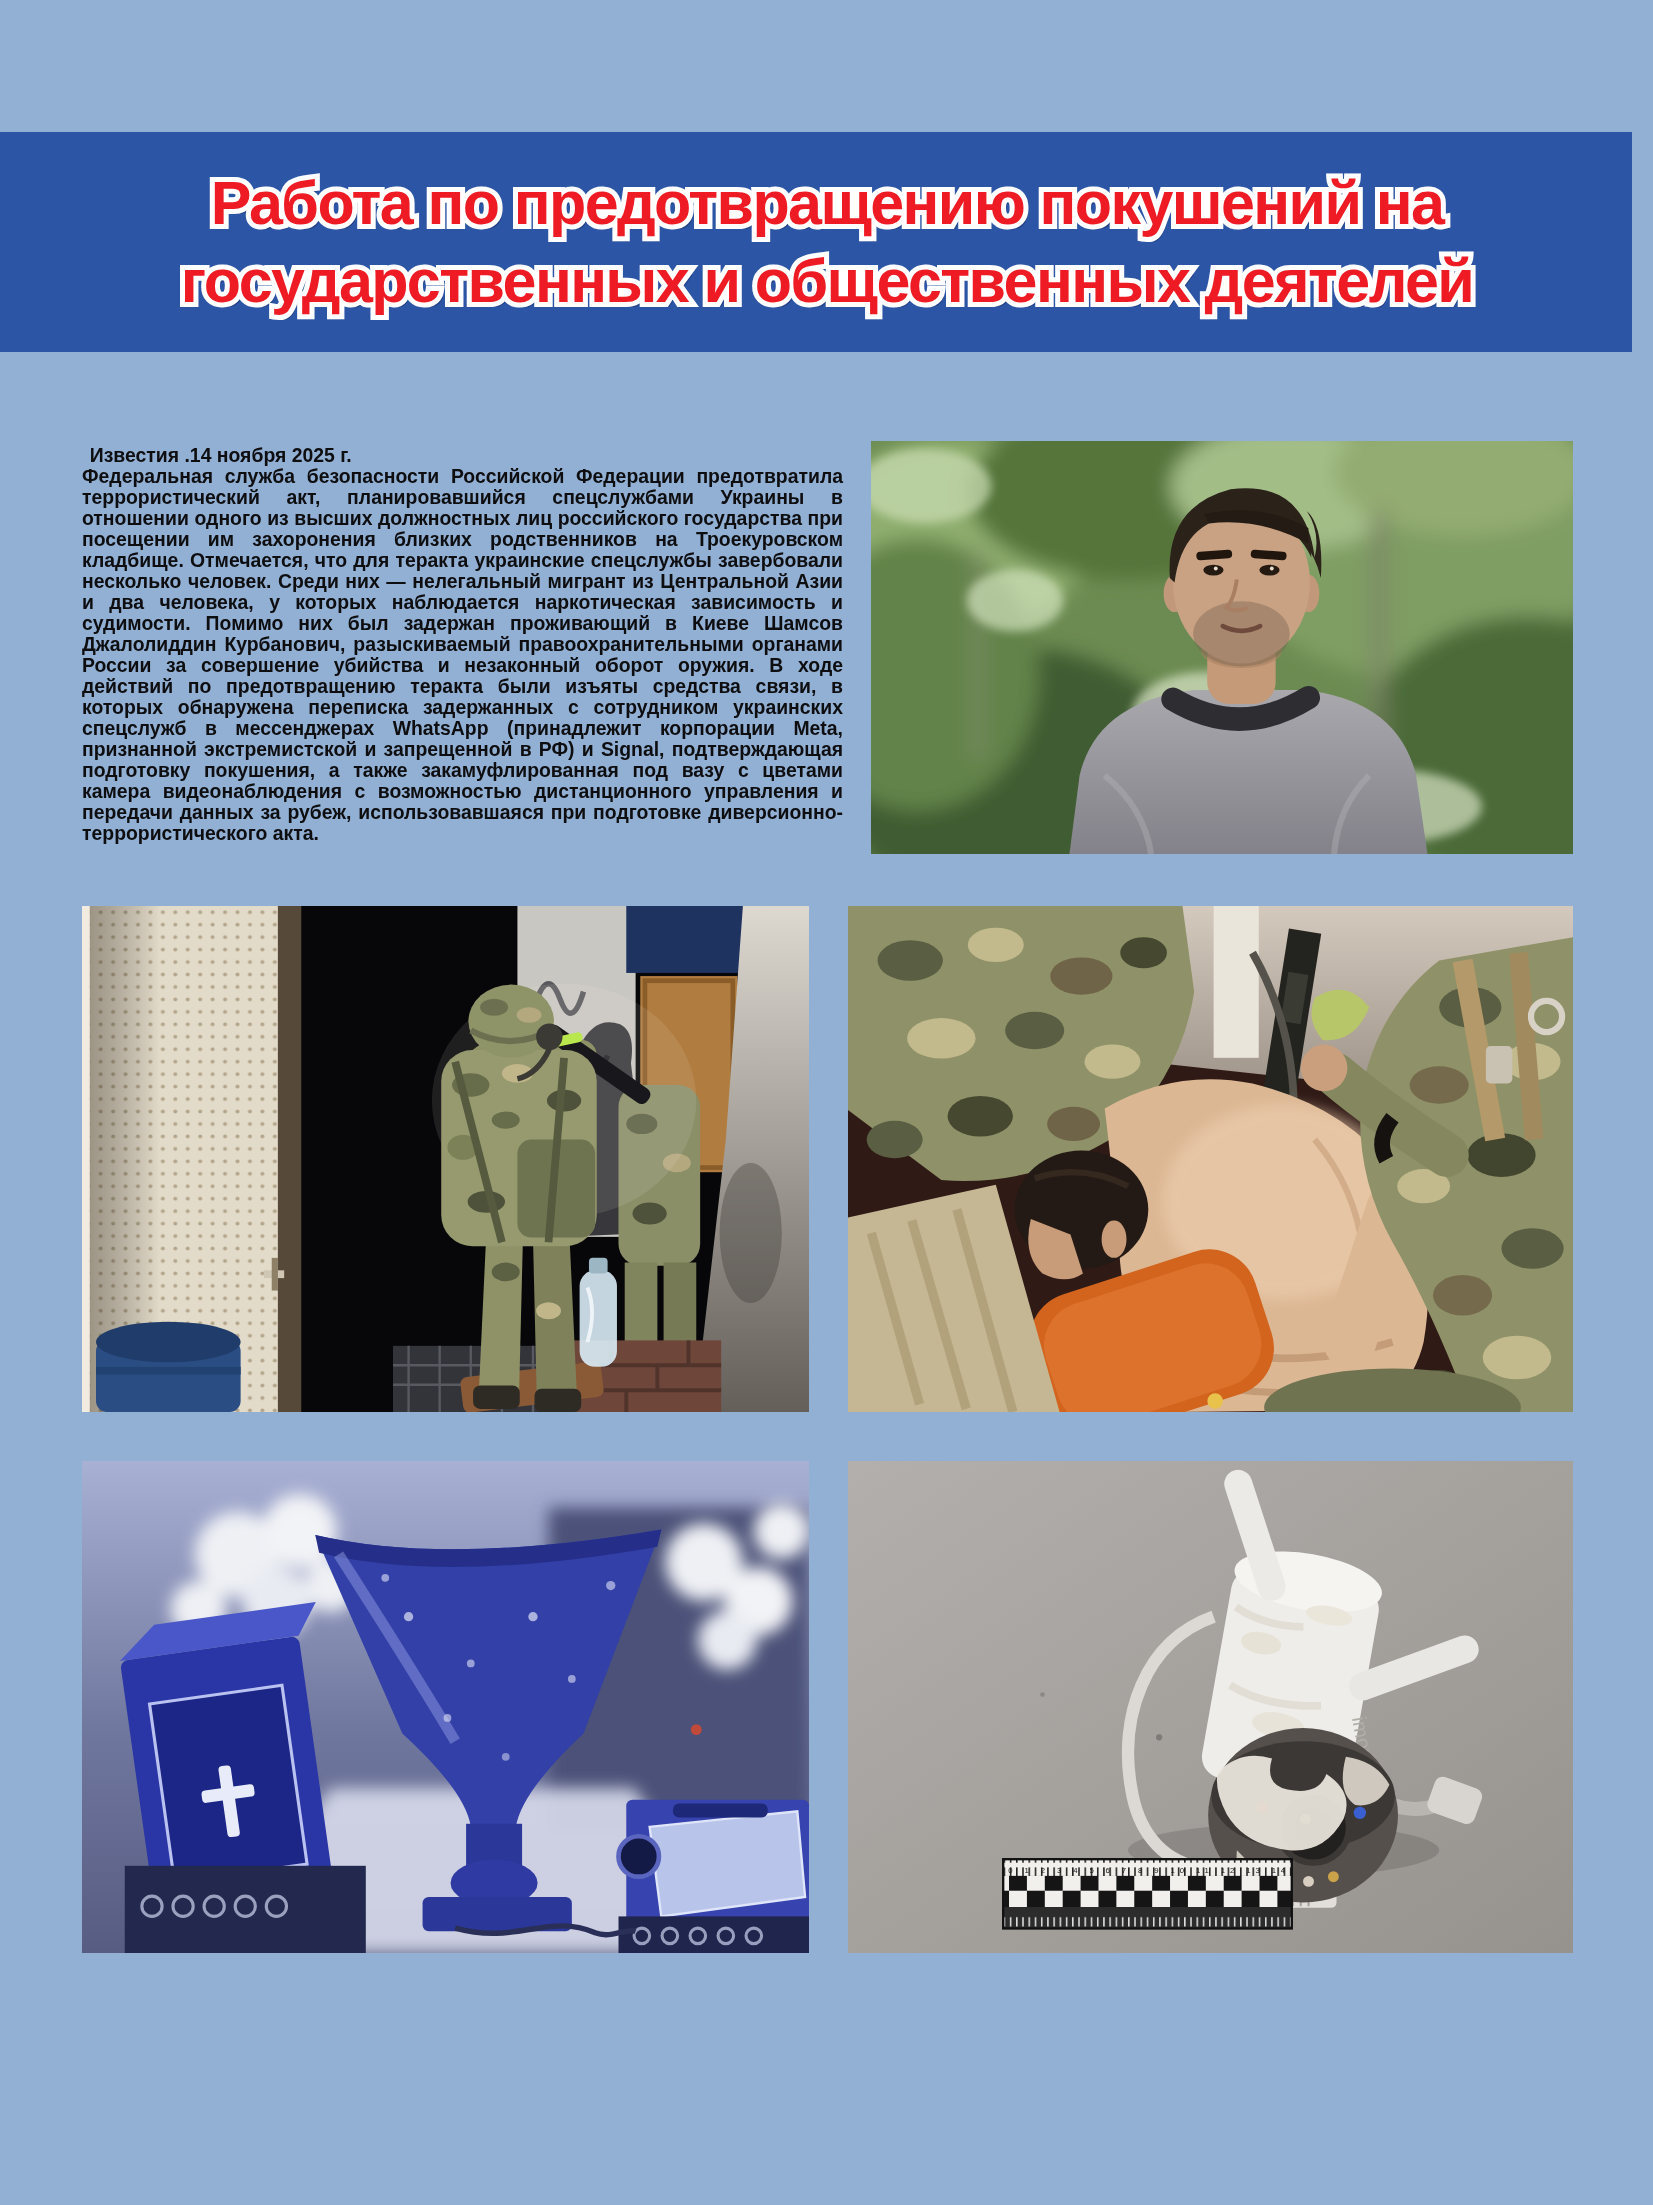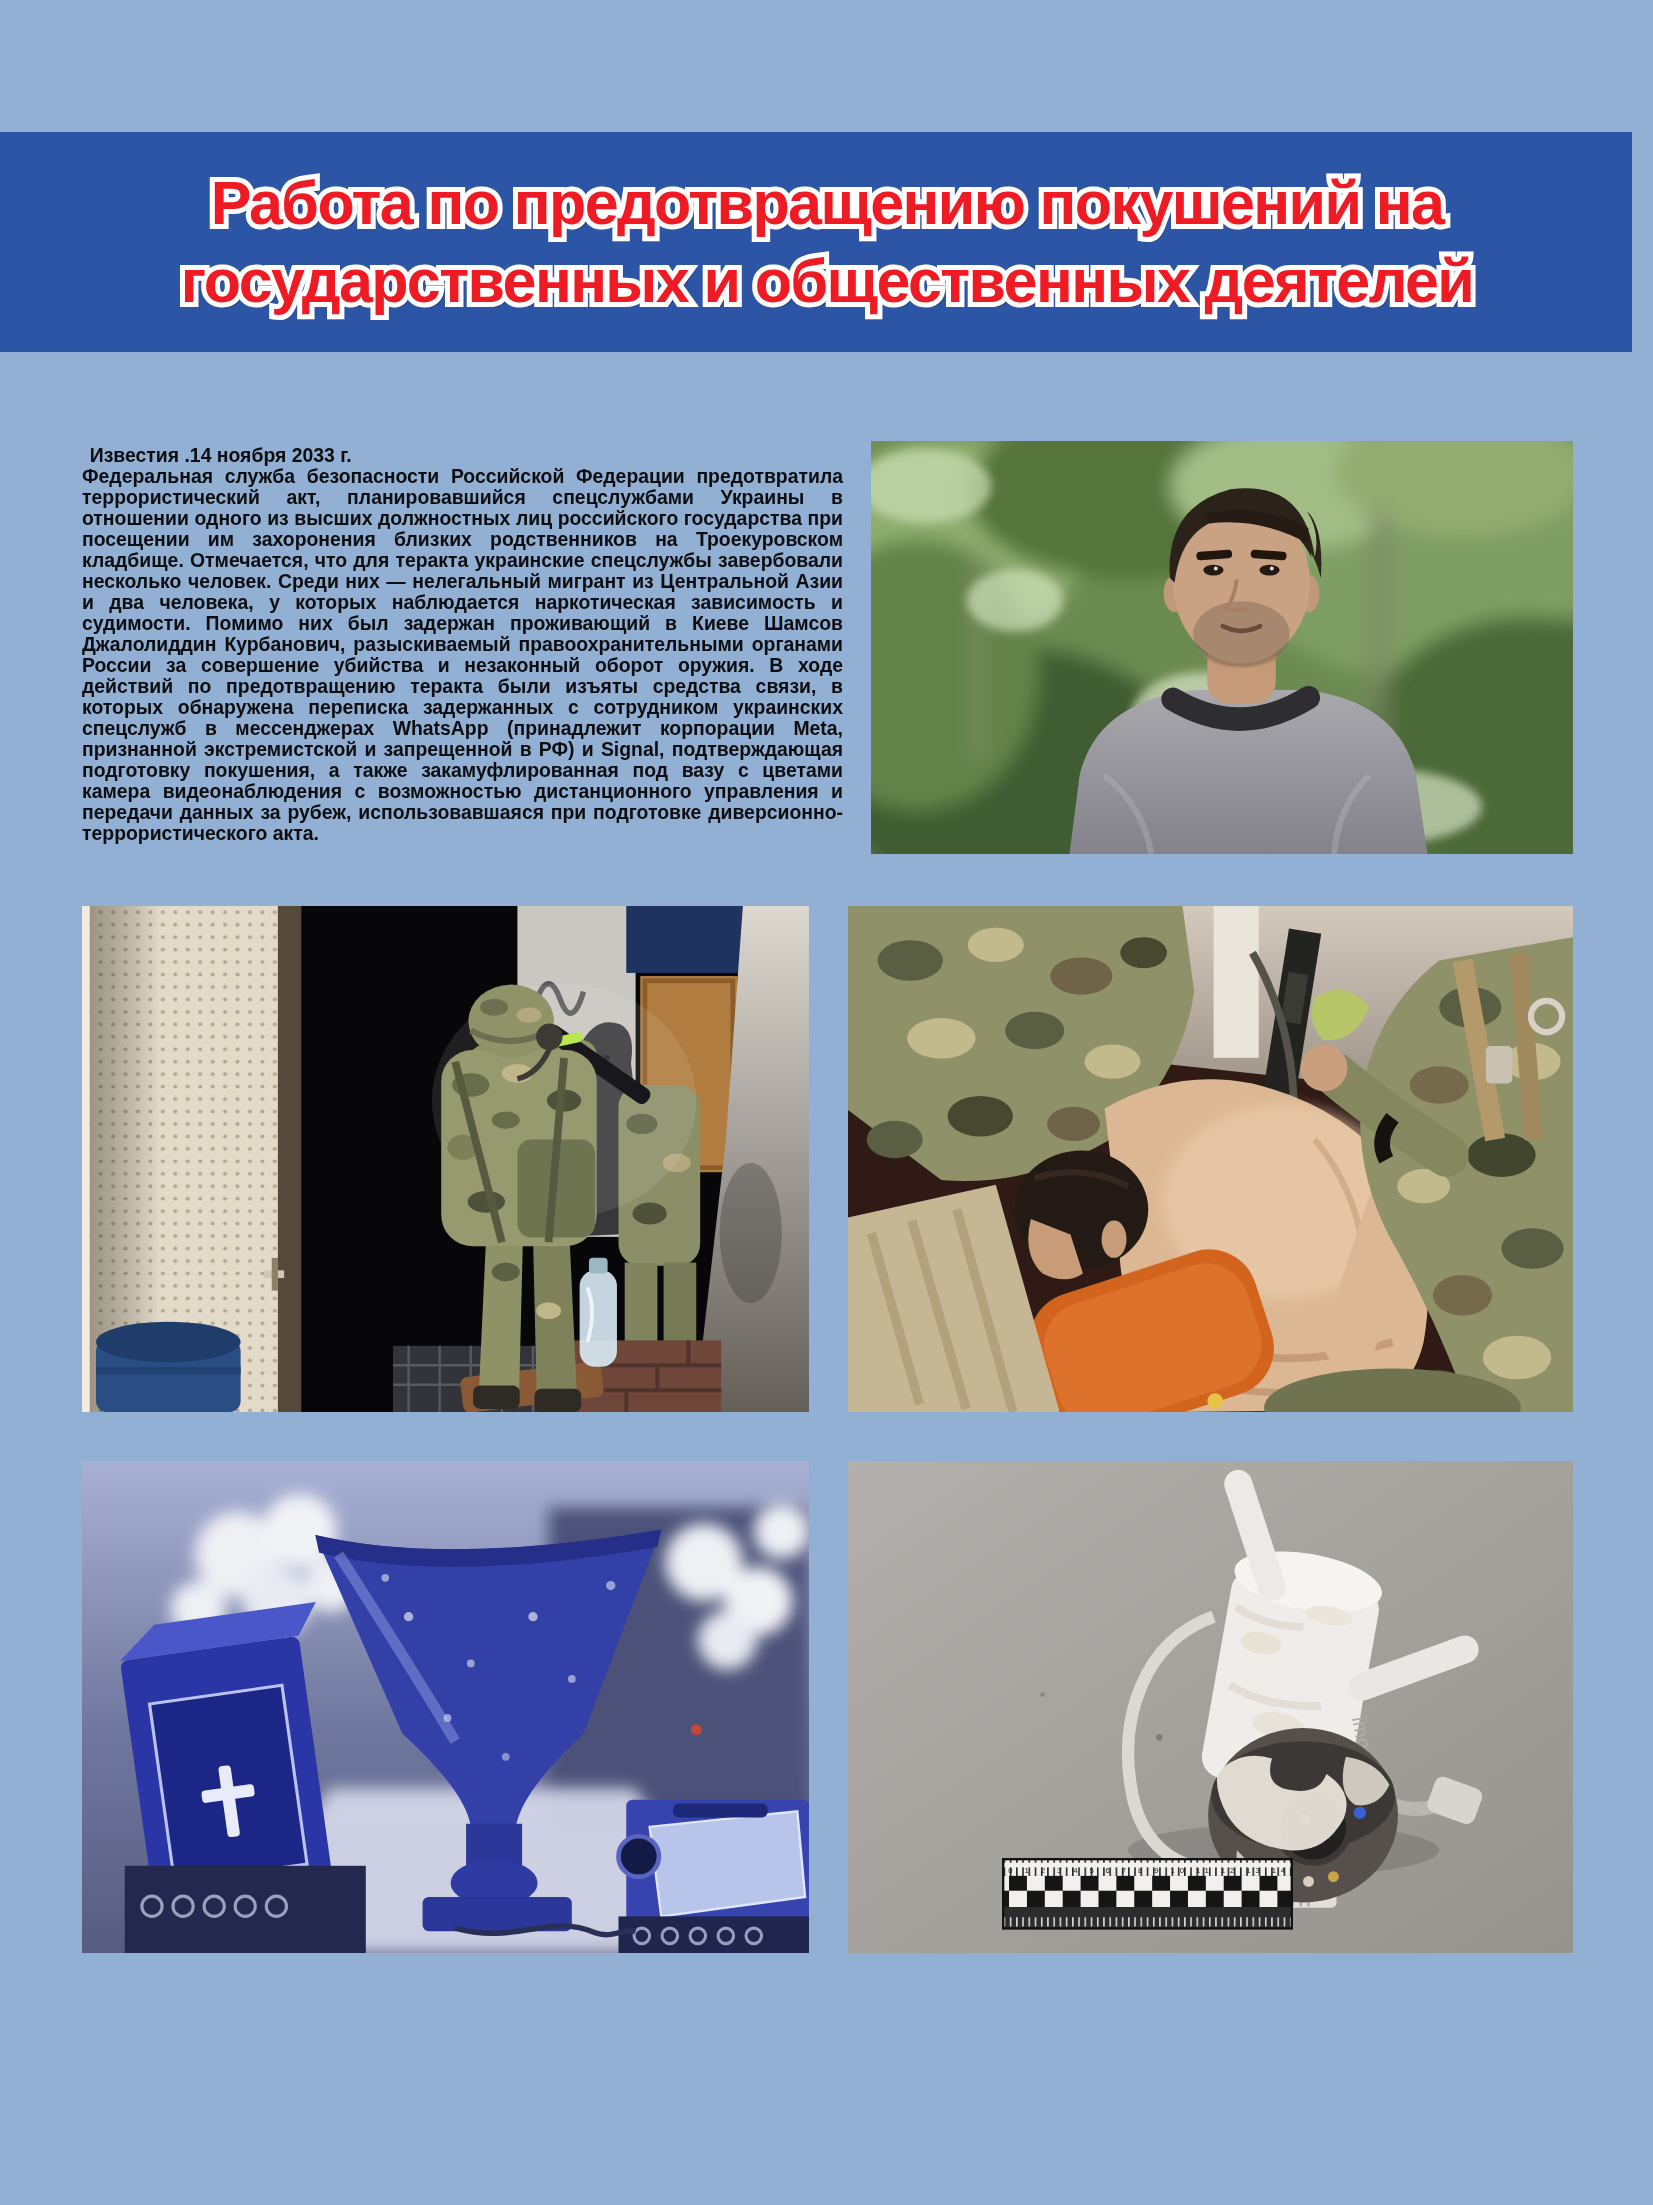--- a/index.html
+++ b/index.html
@@ -36,21 +36,21 @@
       <span class="title-stroke">Работа по предотвращению покушений на</span>
       <span class="title-fill">Работа по предотвращению покушений на</span>
     </div>
     <div class="title-line">
       <span class="title-stroke">государственных и общественных деятелей</span>
       <span class="title-fill">государственных и общественных деятелей</span>
     </div>
   </div>
 
   <div class="article">
-    <div class="dateline">Известия .14 ноября 2033 г.</div>
+    <div class="dateline">Известия .14 ноября 2025 г.</div>
     <div class="bodytext">Федеральная служба безопасности Российской Федерации предотвратила террористический акт, планировавшийся спецслужбами Украины в отношении одного из высших должностных лиц российского государства при посещении им захоронения близких родственников на Троекуровском кладбище. Отмечается, что для теракта украинские спецслужбы завербовали несколько человек. Среди них — нелегальный мигрант из Центральной Азии и два человека, у которых наблюдается наркотическая зависимость и судимости. Помимо них был задержан проживающий в Киеве Шамсов Джалолиддин Курбанович, разыскиваемый правоохранительными органами России за совершение убийства и незаконный оборот оружия. В ходе действий по предотвращению теракта были изъяты средства связи, в которых обнаружена переписка задержанных с сотрудником украинских спецслужб в мессенджерах WhatsApp (принадлежит корпорации Meta, признанной экстремистской и запрещенной в РФ) и Signal, подтверждающая подготовку покушения, а также закамуфлированная под вазу с цветами камера видеонаблюдения с возможностью дистанционного управления и передачи данных за рубеж, использовавшаяся при подготовке диверсионно-террористического акта.</div>
   </div>
 
   <div class="photo photo-portrait" aria-label="Портрет задержанного мужчины на фоне зелёной листвы">
     <svg viewBox="0 0 902 531" preserveAspectRatio="none">
       <defs>
         <filter id="p1b12" x="-30%" y="-30%" width="160%" height="160%">
             <feGaussianBlur stdDeviation="12"></feGaussianBlur>
           </filter>
         <filter id="p1b5" x="-30%" y="-30%" width="160%" height="160%">

